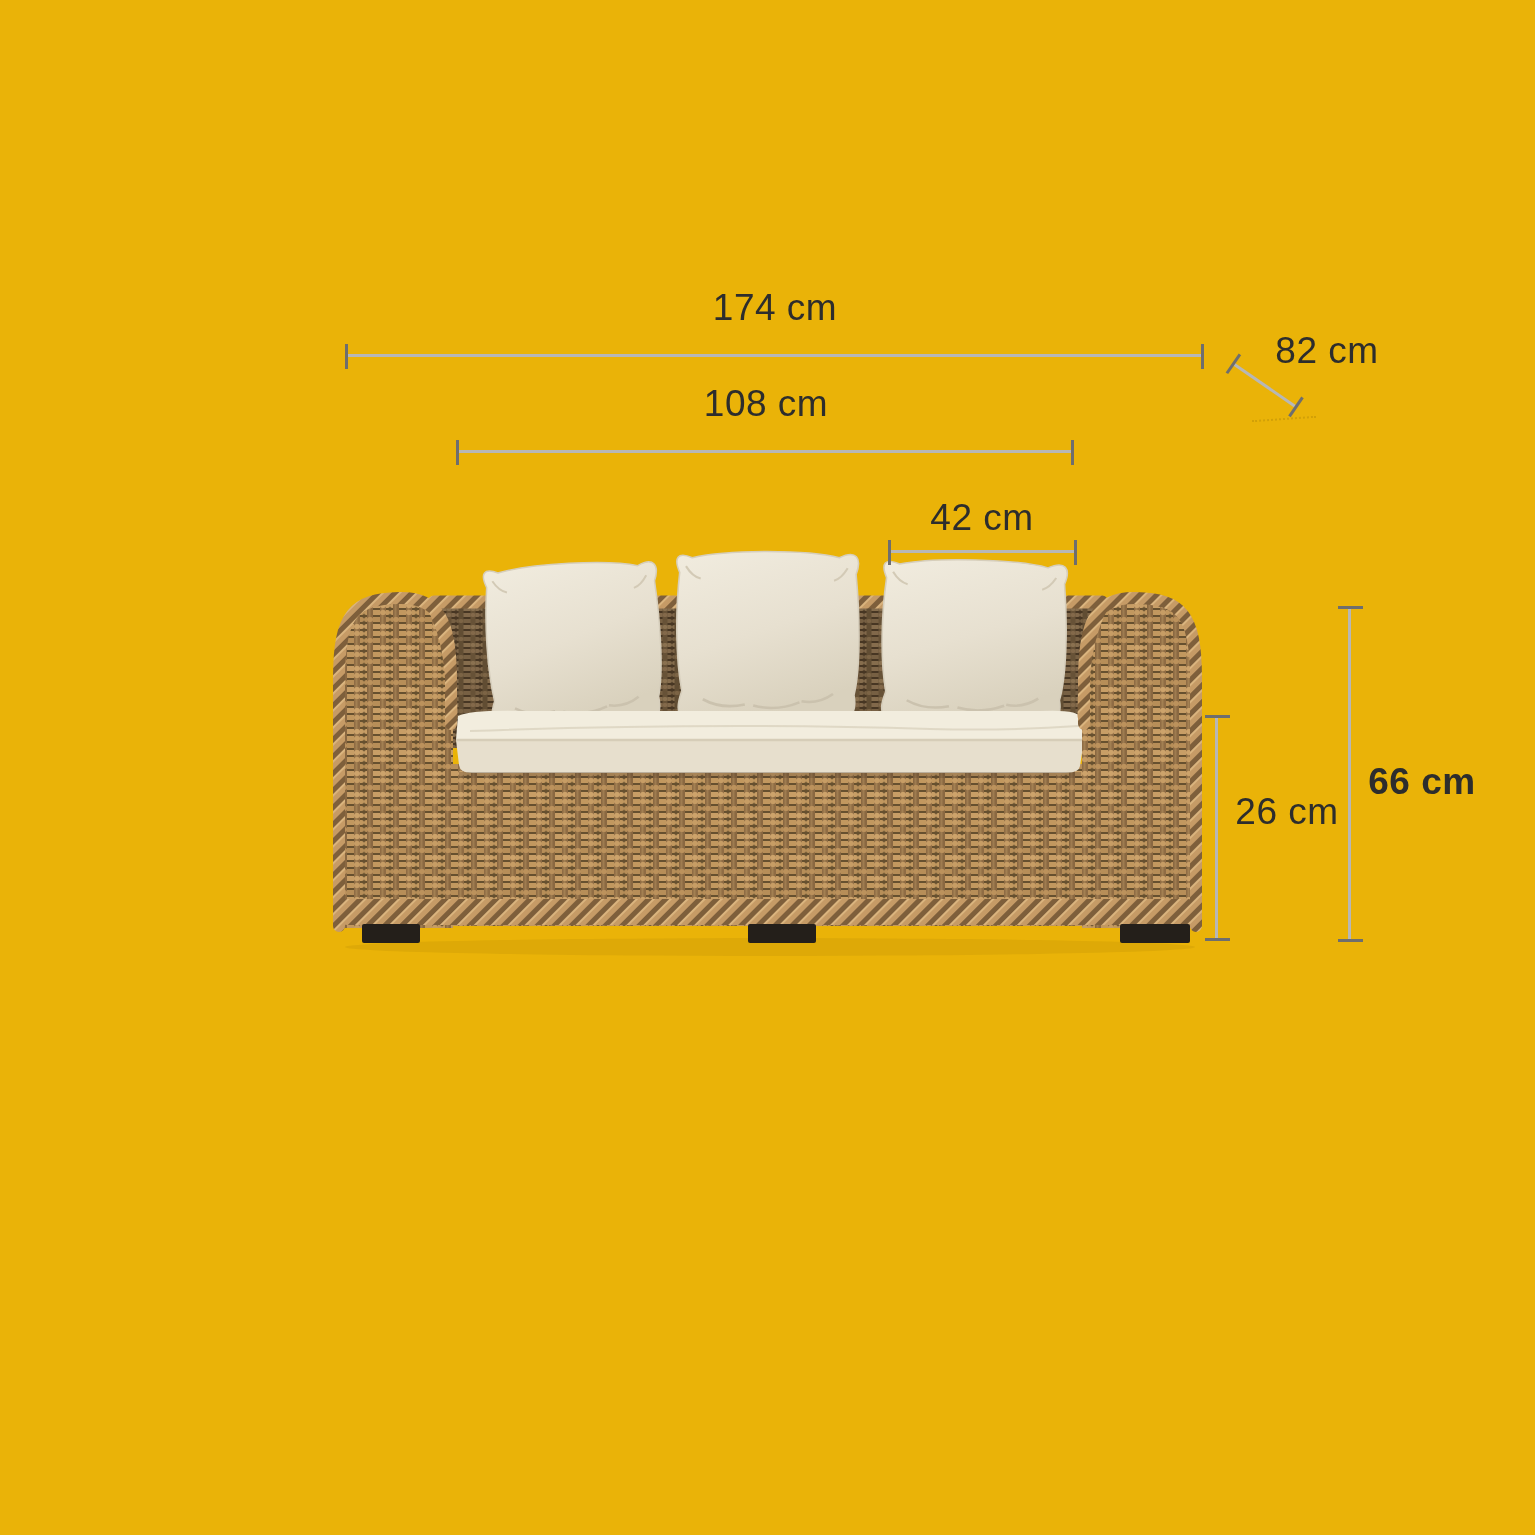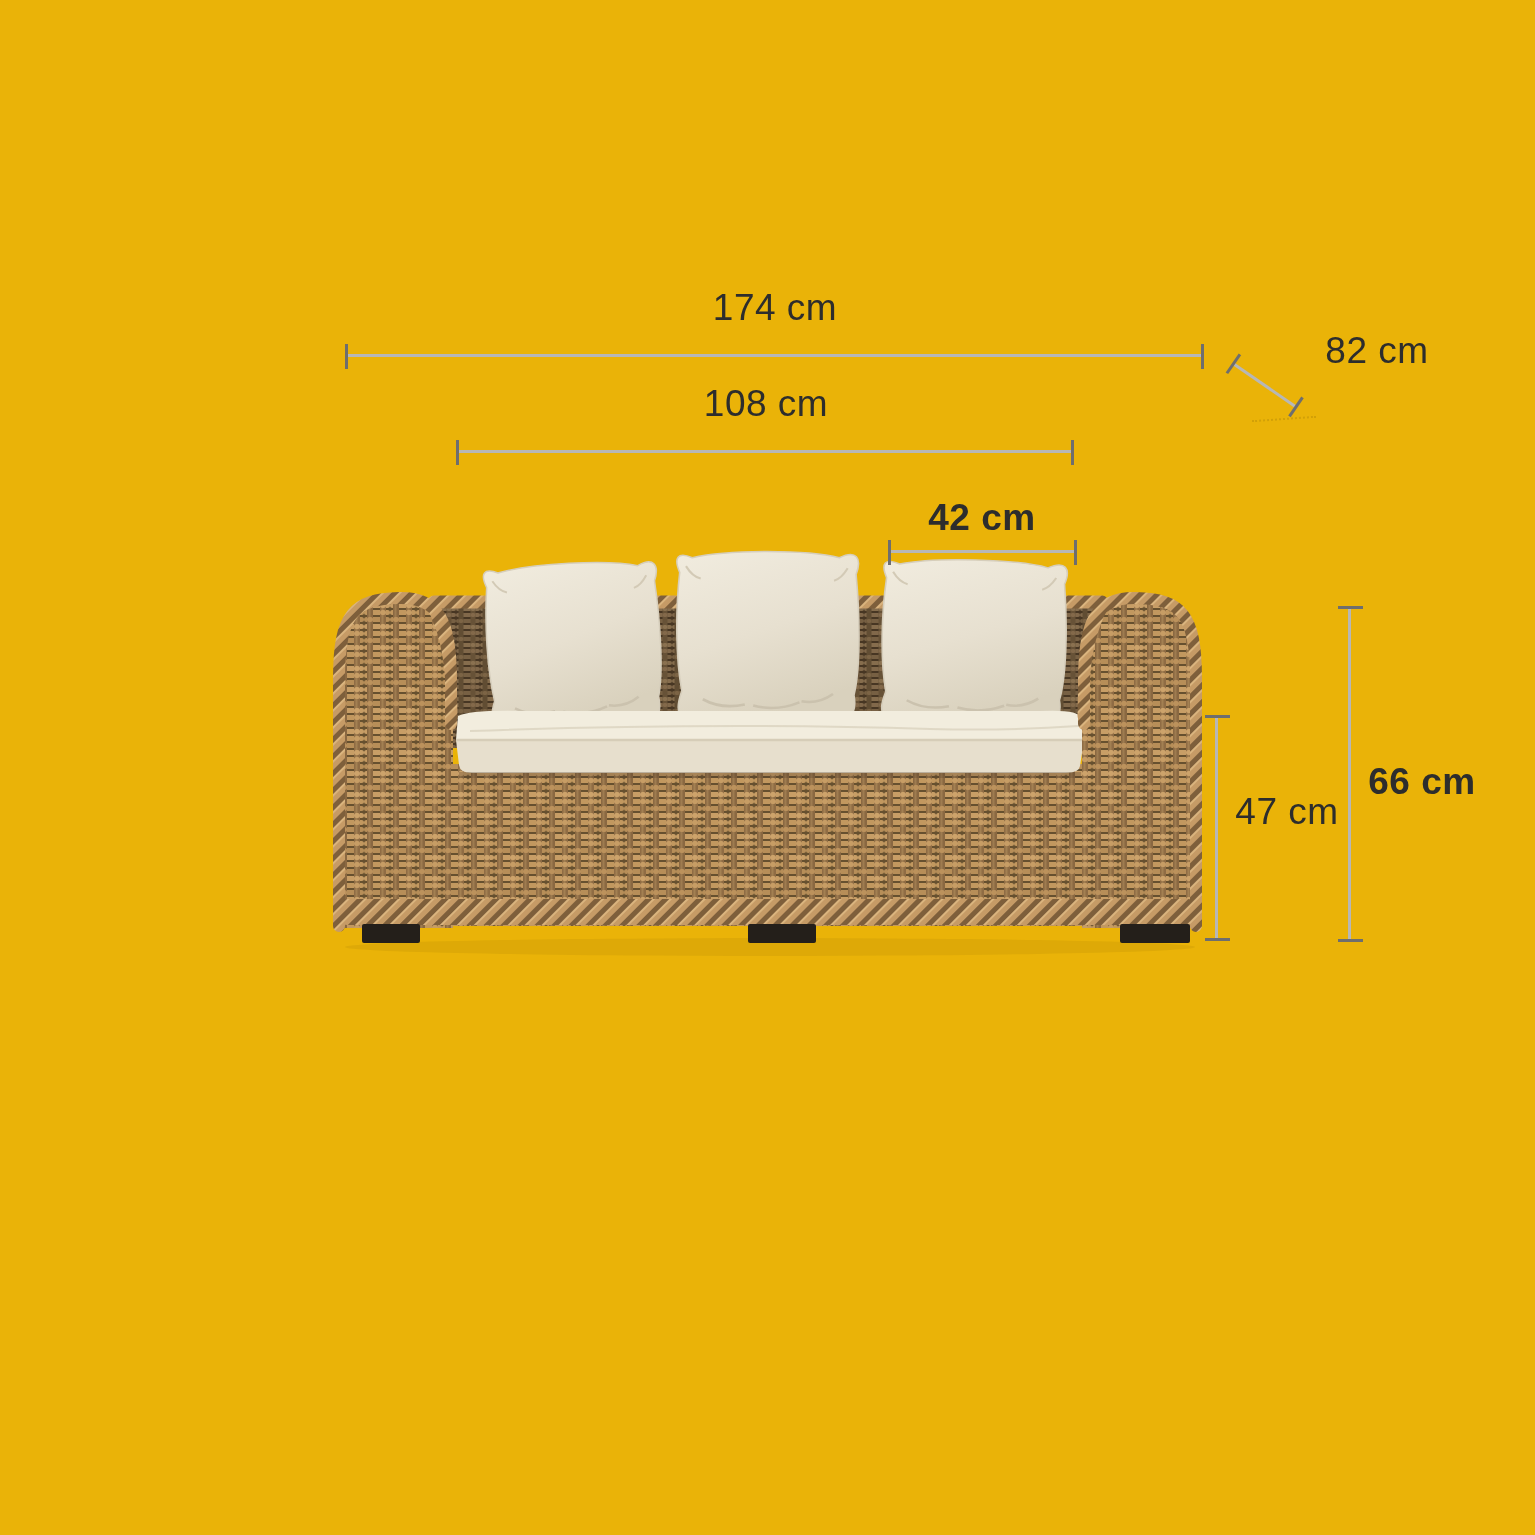--- a/index.html
+++ b/index.html
@@ -22,28 +22,28 @@
   .lab174{left:775px;top:308px;}
   
   .l126{left:458px;top:450px;width:616px;height:3px;}
   .t126a{left:456px;top:440px;width:3px;height:25px;}
   .t126b{left:1071px;top:440px;width:3px;height:25px;}
   .lab126{left:766px;top:404px;}
   
   .l42{left:890px;top:550px;width:187px;height:3px;}
   .t42a{left:888px;top:540px;width:3px;height:25px;}
   .t42b{left:1074px;top:540px;width:3px;height:25px;}
-  .lab42{left:982px;top:518px;font-weight:bold;}
+  .lab42{left:982px;top:518px;}
   
   .d82{position:absolute;left:1233px;top:362px;width:77px;height:3px;
        transform:rotate(34.6deg);transform-origin:0 50%;}
   .d82 .dline{left:0;top:0;width:77px;height:3px;}
   .d82 .tick{width:3px;height:23px;top:-10px;}
   .d82 .ta{left:-1px;} .d82 .tb{left:75px;}
-  .lab82{left:1377px;top:351px;text-align:right;}
+  .lab82{left:1327px;top:351px;text-align:right;}
   .artifact{position:absolute;left:1252px;top:418px;width:64px;height:0;
             border-bottom:2px dotted rgba(0,0,0,.10);transform:rotate(-4deg);}
   
   .l66{left:1348px;top:608px;width:3px;height:334px;}
   .t66a{left:1338px;top:606px;width:25px;height:3px;}
   .t66b{left:1338px;top:939px;width:25px;height:3px;}
   .lab66{left:1422px;top:782px;font-weight:bold;}
   
   .l47{left:1215px;top:717px;width:3px;height:224px;}
   .t47a{left:1205px;top:715px;width:25px;height:3px;}
@@ -197,16 +197,16 @@
     <div class="vline l66"></div>
     <div class="tick t66a"></div>
     <div class="tick t66b"></div>
     <div class="dim-label lab66">66 cm</div>
   </div>
 
   <div class="dim">
     <div class="vline l47"></div>
     <div class="tick t47a"></div>
     <div class="tick t47b"></div>
-    <div class="dim-label lab47">47 cm</div>
+    <div class="dim-label lab47">26 cm</div>
   </div>
 
 </div>
 
 </body></html>

